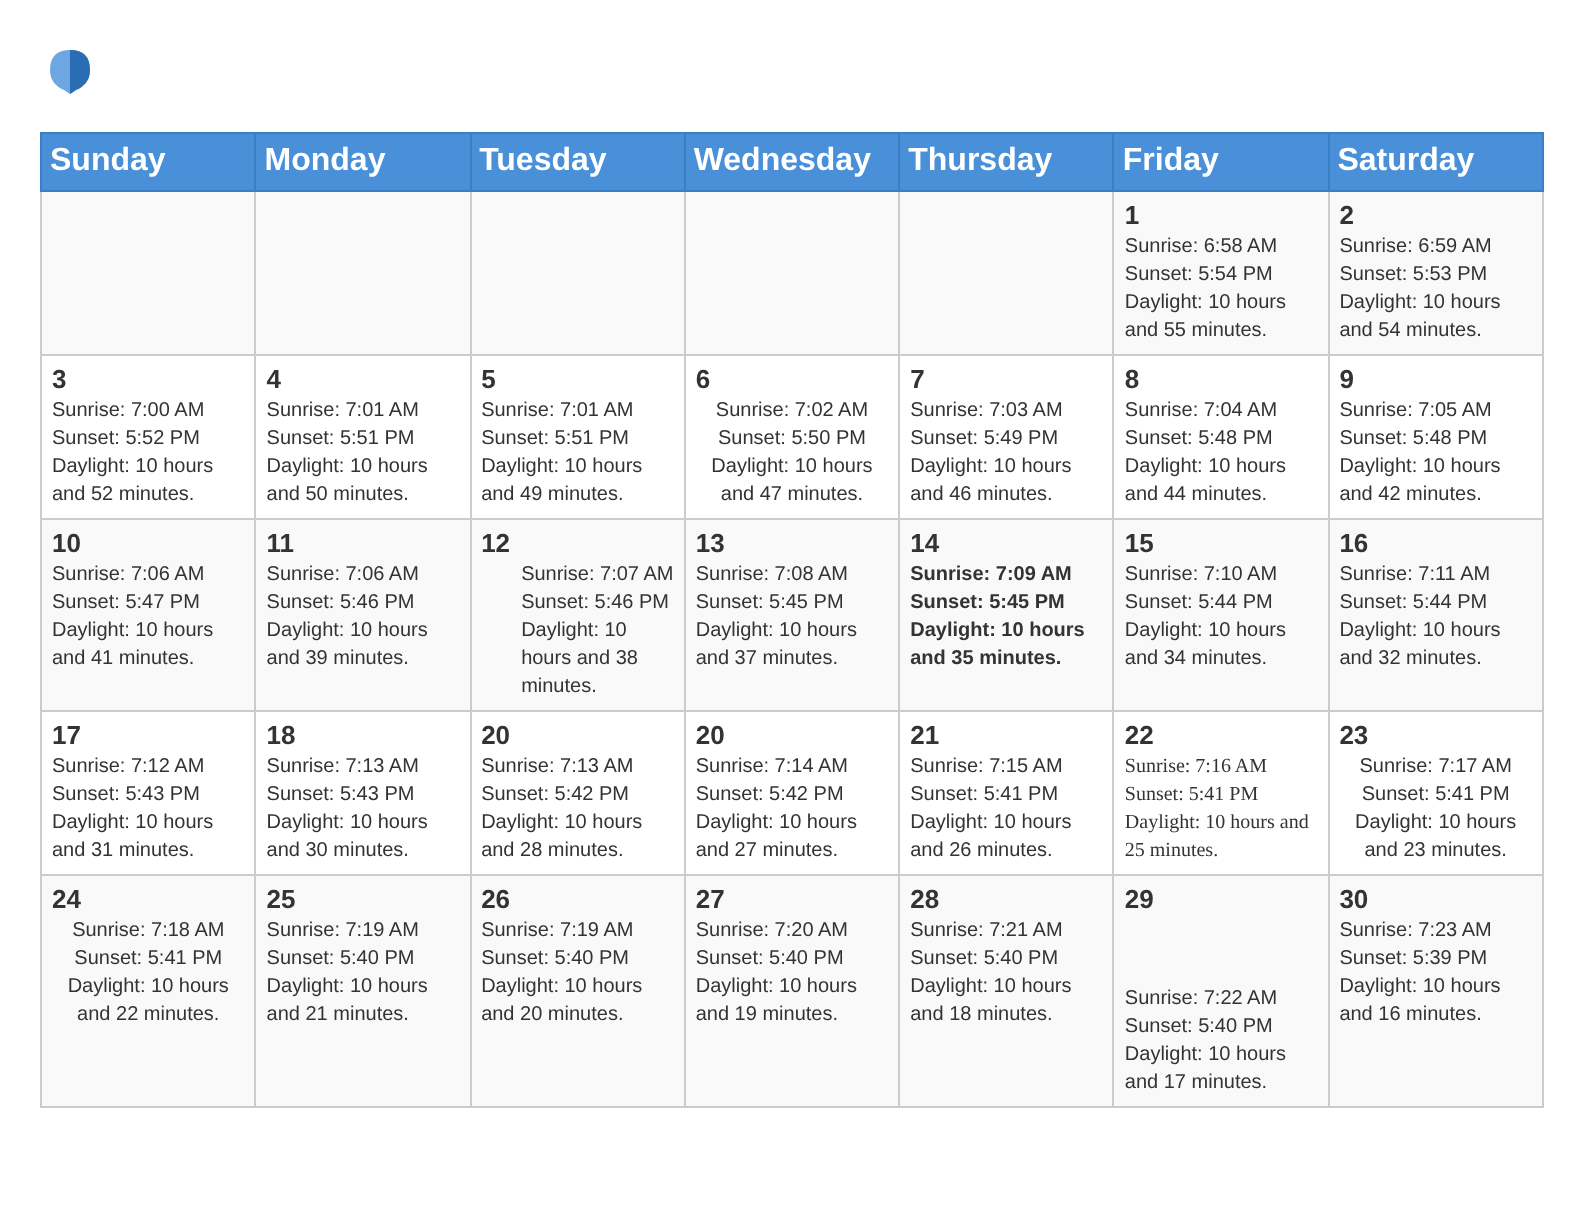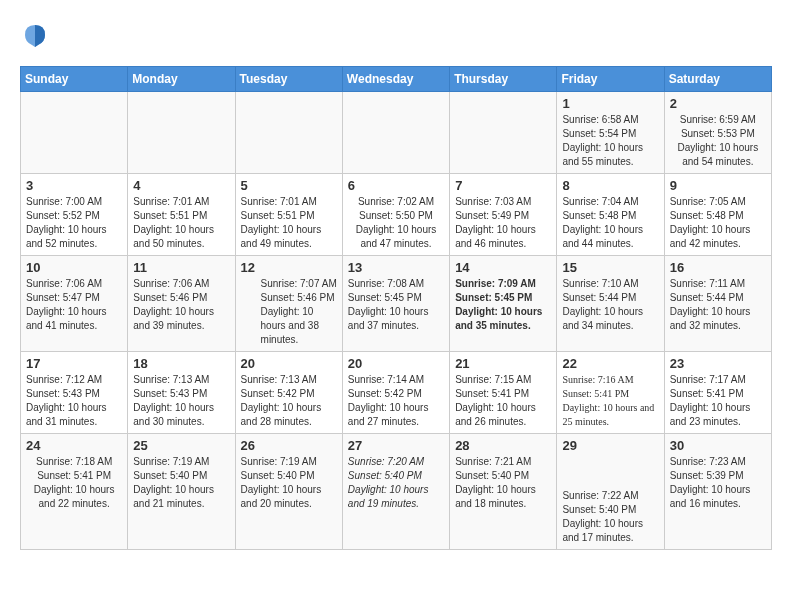--- a/index.html
+++ b/index.html
@@ -53,21 +53,21 @@
       color: #555;
     }
     table {
       width: 100%;
       border-collapse: collapse;
       table-layout: fixed;
     }
     thead th {
       background: #4a90d9;
       color: #fff;
-      font-size: 12px;
+      font-size: 16px;
       font-weight: bold;
       padding: 5px 4px;
       text-align: left;
       border: 1px solid #3a7ec5;
     }
     tbody td {
       border: 1px solid #ccc;
       vertical-align: top;
       padding: 4px 5px;
       font-size: 10.5px;
@@ -132,21 +132,21 @@
         <td></td>
         <td></td>
         <td>
           <span class="day-number">1</span>
           <div class="day-info" style="white-space: pre-line;">Sunrise: 6:58 AM
 Sunset: 5:54 PM
 Daylight: 10 hours and 55 minutes.</div>
         </td>
         <td>
           <span class="day-number">2</span>
-          <div class="day-info" style="white-space: pre-line; text-align: center;">Sunrise: 6:59 AM
+          <div class="day-info" style="white-space: pre-line;">Sunrise: 6:59 AM
 Sunset: 5:53 PM
 Daylight: 10 hours and 54 minutes.</div>
         </td>
       </tr>
       <tr>
         <td>
           <span class="day-number">3</span>
           <div class="day-info" style="white-space: pre-line;">Sunrise: 7:00 AM
 Sunset: 5:52 PM
 Daylight: 10 hours and 52 minutes.</div>
@@ -264,21 +264,21 @@
 Daylight: 10 hours and 26 minutes.</div>
         </td>
         <td>
           <span class="day-number">22</span>
           <div class="day-info" style="white-space: pre-line; font-family: Liberation Serif, serif;">Sunrise: 7:16 AM
 Sunset: 5:41 PM
 Daylight: 10 hours and 25 minutes.</div>
         </td>
         <td>
           <span class="day-number">23</span>
-          <div class="day-info" style="white-space: pre-line;">Sunrise: 7:17 AM
+          <div class="day-info" style="white-space: pre-line; text-align: center;">Sunrise: 7:17 AM
 Sunset: 5:41 PM
 Daylight: 10 hours and 23 minutes.</div>
         </td>
       </tr>
       <tr>
         <td>
           <span class="day-number">24</span>
           <div class="day-info" style="white-space: pre-line; text-align: center;">Sunrise: 7:18 AM
 Sunset: 5:41 PM
 Daylight: 10 hours and 22 minutes.</div>
@@ -290,21 +290,21 @@
 Daylight: 10 hours and 21 minutes.</div>
         </td>
         <td>
           <span class="day-number">26</span>
           <div class="day-info" style="white-space: pre-line;">Sunrise: 7:19 AM
 Sunset: 5:40 PM
 Daylight: 10 hours and 20 minutes.</div>
         </td>
         <td>
           <span class="day-number">27</span>
-          <div class="day-info" style="white-space: pre-line; font-style: italic;">Sunrise: 7:20 AM
+          <div class="day-info" style="white-space: pre-line;">Sunrise: 7:20 AM
 Sunset: 5:40 PM
 Daylight: 10 hours and 19 minutes.</div>
         </td>
         <td>
           <span class="day-number">28</span>
           <div class="day-info" style="white-space: pre-line;">Sunrise: 7:21 AM
 Sunset: 5:40 PM
 Daylight: 10 hours and 18 minutes.</div>
         </td>
         <td>

